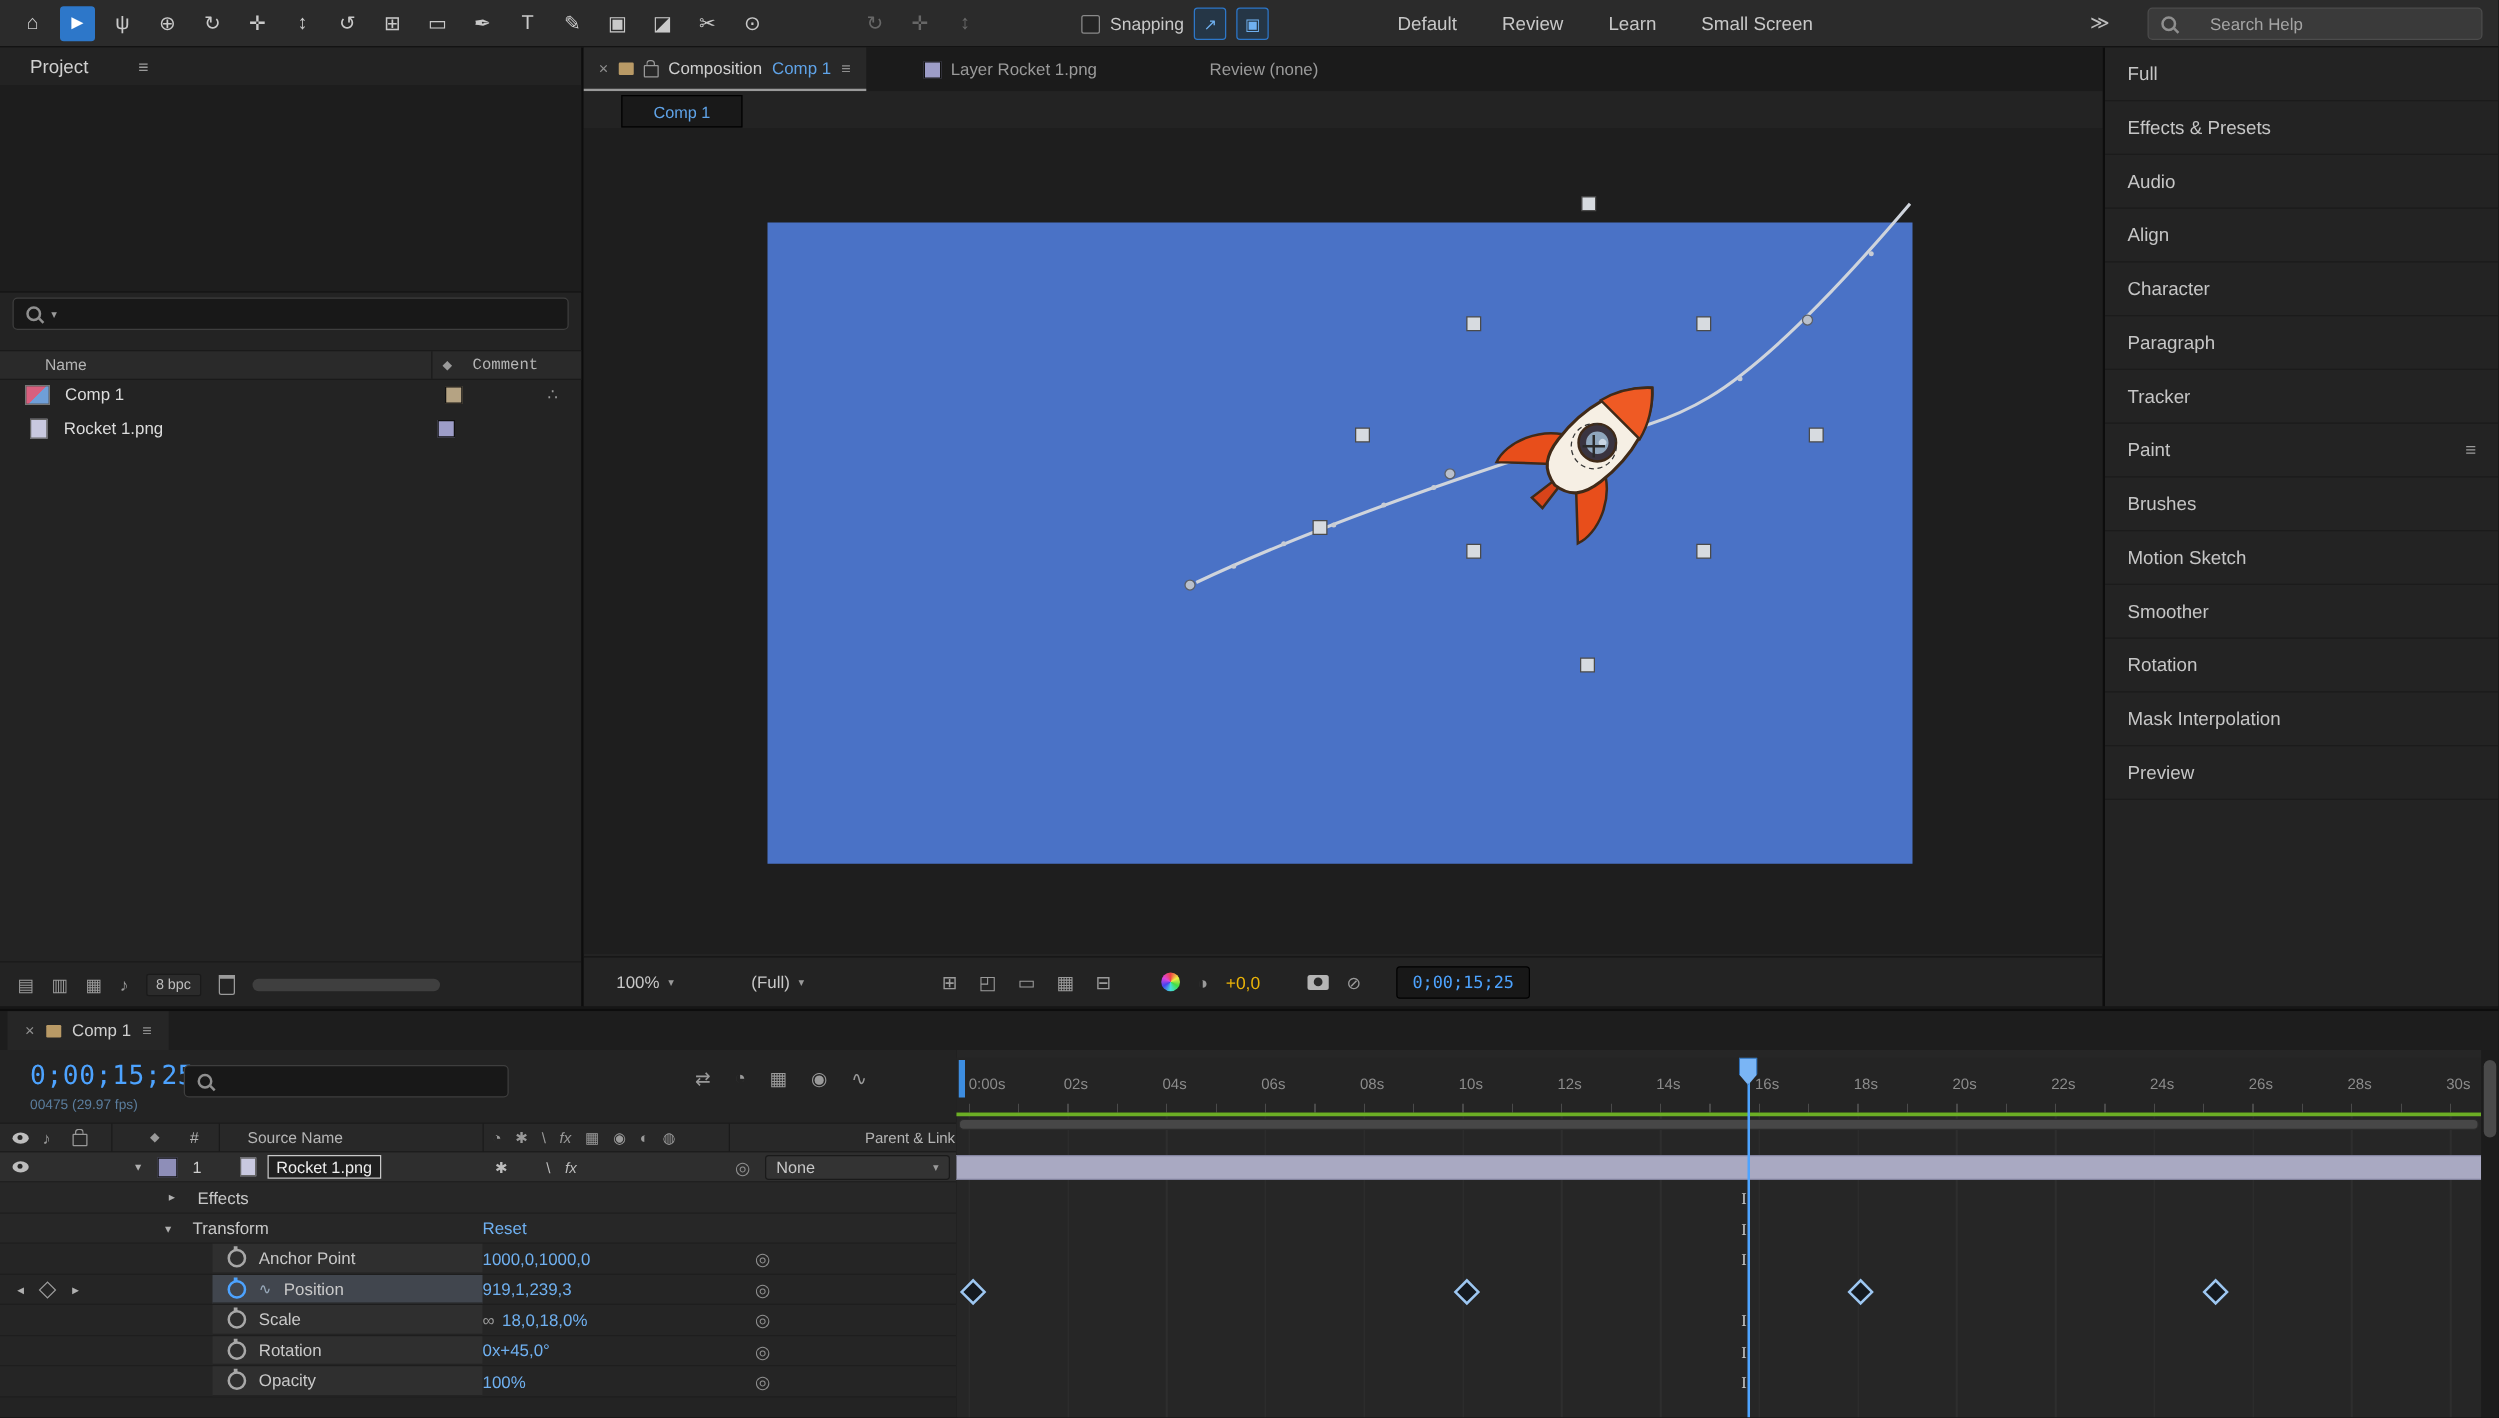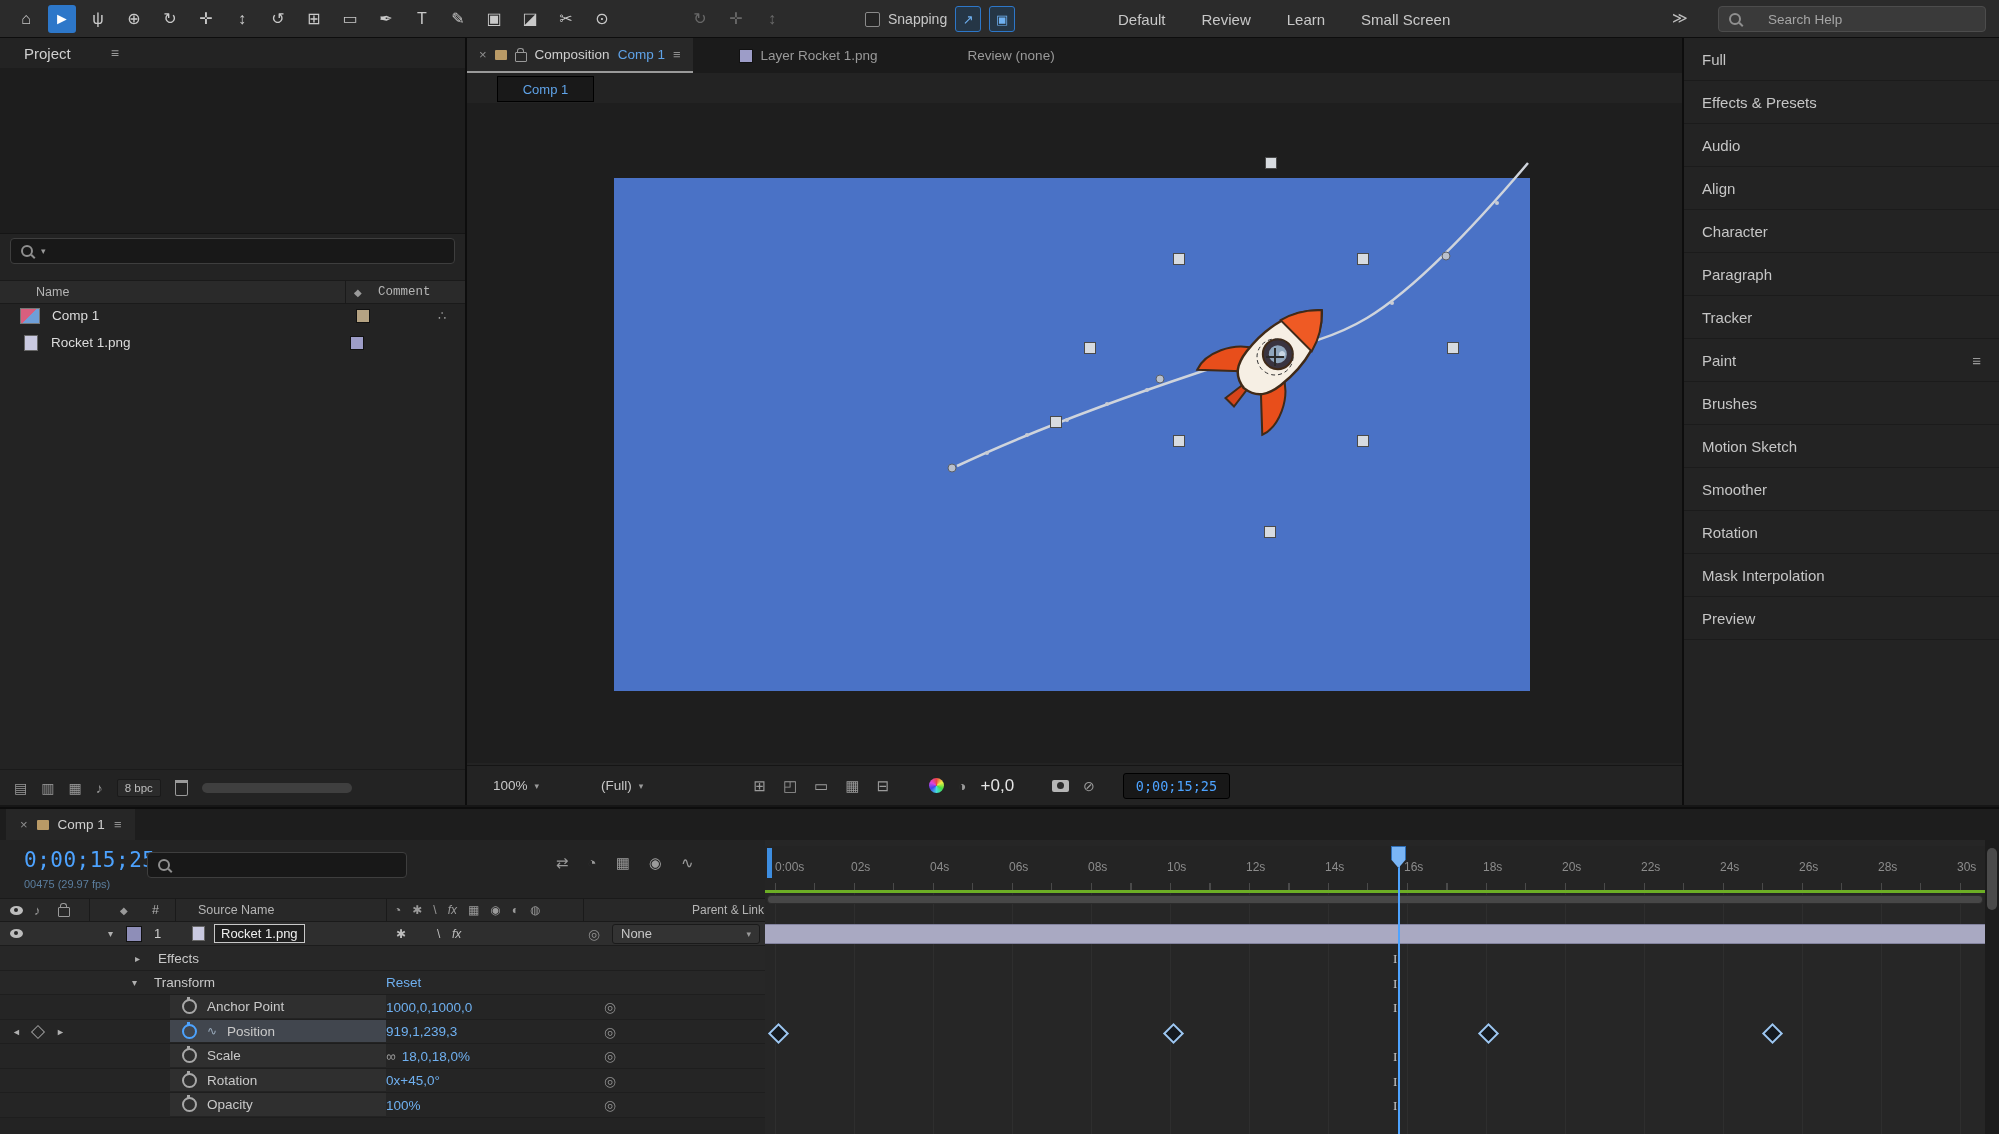--- a/index.html
+++ b/index.html
@@ -344,21 +344,21 @@
       </span>
       <span class="viewicons">
         <span class="glyph">⊞</span>
         <span class="glyph">◰</span>
         <span class="glyph">▭</span>
         <span class="glyph">▦</span>
         <span class="glyph">⊟</span>
       </span>
       <span class="cwheel" style="margin-left:26px;"></span>
       <span class="glyph">◑</span>
-      <span style="color:#e5e5e5;font-size:17px;">+0,0</span>
+      <span style="color:#eab308;font-size:14px;">+0,0</span>
       <span class="cam" style="margin-left:24px;"></span>
       <span class="glyph">⊘</span>
       <span id="tcbox" style="margin-left:14px;">0;00;15;25</span>
     </div>
   </section>
 
   <section class="panel" id="rpanel">
 
       <div class="rp-item">
         <span class="rp-label">Full</span>

